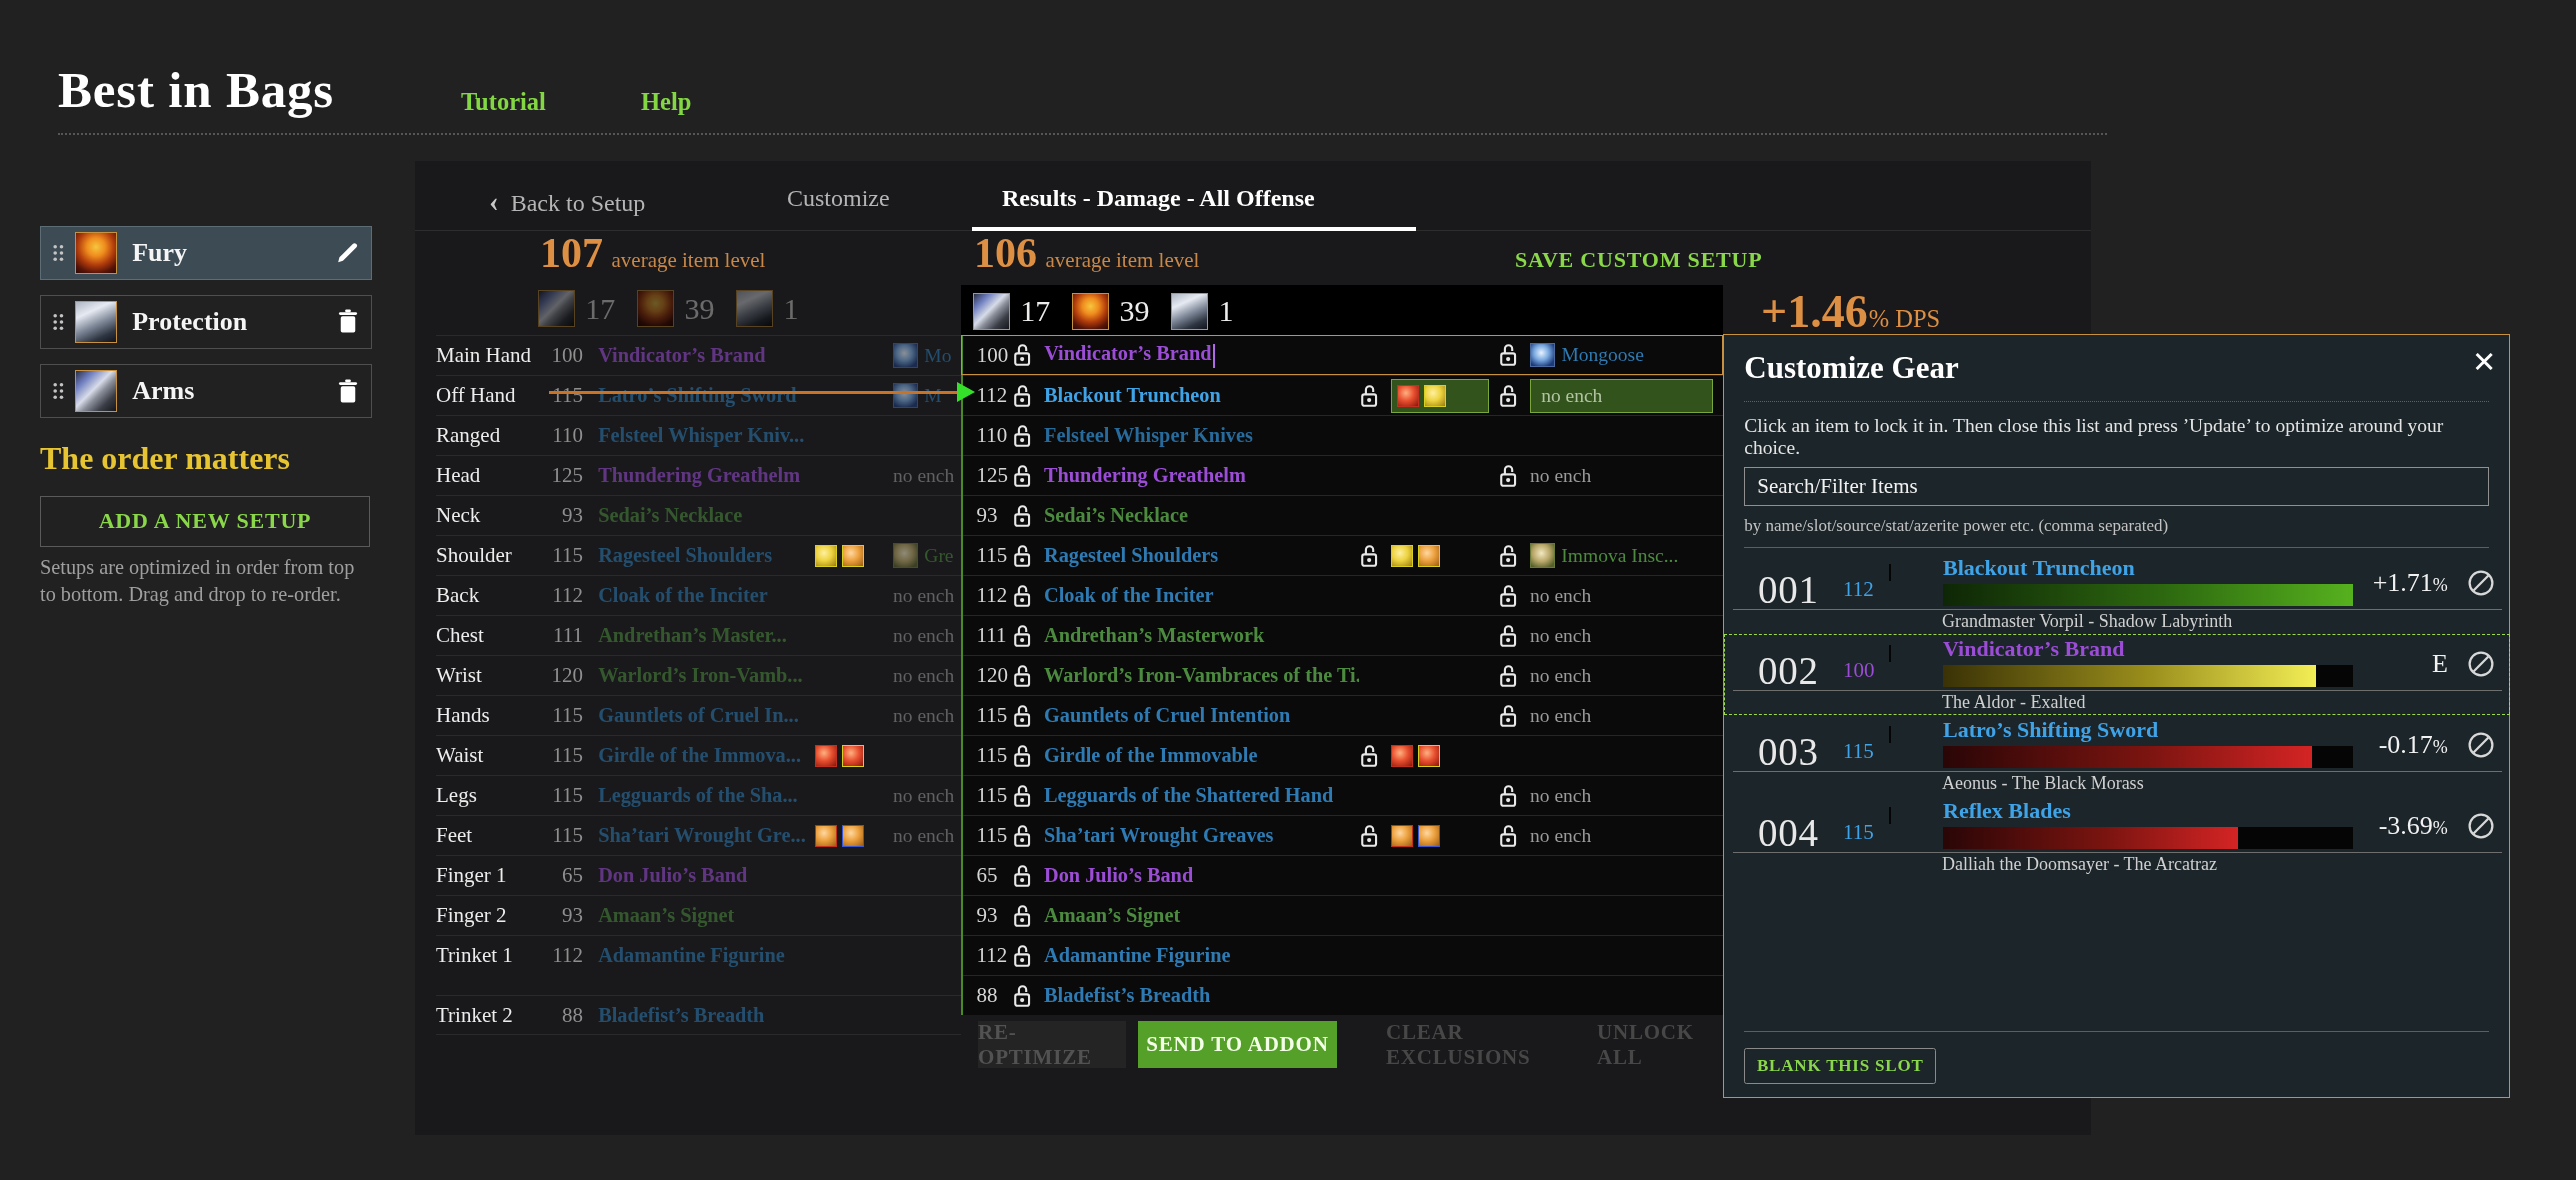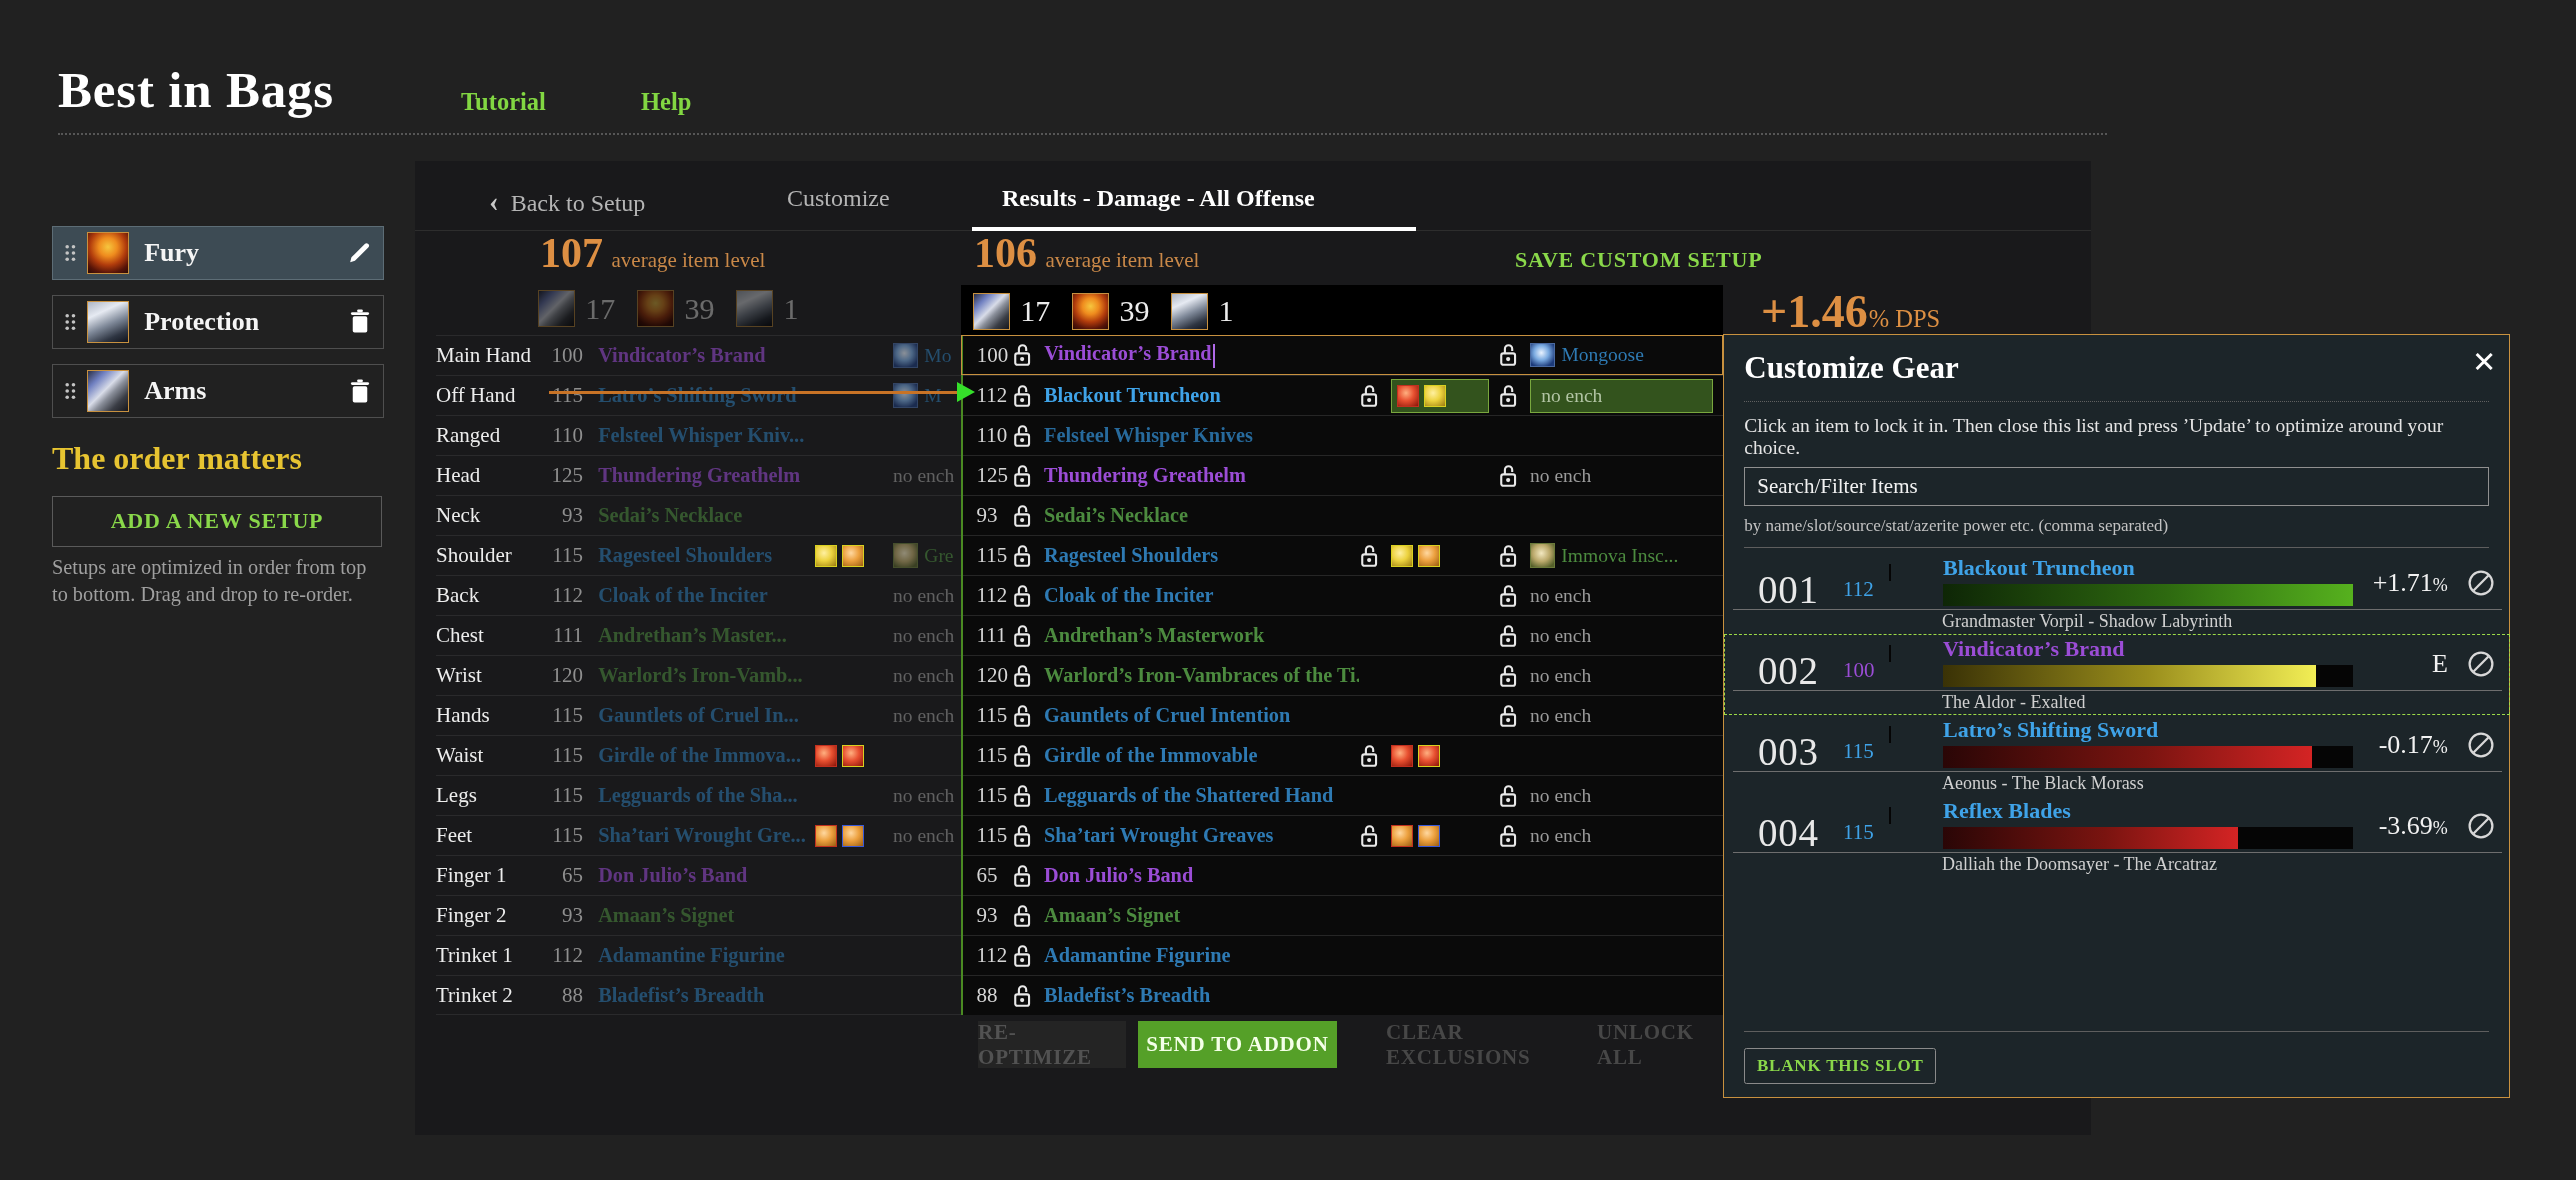--- a/index.html
+++ b/index.html
@@ -4,21 +4,21 @@
 <style>
   html,body{margin:0;padding:0;width:2576px;height:1181px;overflow:hidden;background:#212121;
     font-family:"Liberation Serif","DejaVu Serif",serif;-webkit-font-smoothing:antialiased;}
   .abs{position:absolute;}
   
   #page-title{left:58px;top:61px;font-size:51px;font-weight:bold;color:#fff;letter-spacing:0.8px;}
   .nav-link{top:88px;font-size:24.5px;font-weight:bold;color:#82d742;cursor:pointer;}
   #nav-tutorial{left:461px;} #nav-help{left:641px;}
   #header-rule{left:58px;top:133px;width:2049px;border-top:2.5px dotted #565656;height:0;}
   
-  #sidebar{left:52px;top:226px;width:332px;}
+  #sidebar{left:40px;top:226px;width:332px;}
   .setup-row{position:relative;width:330px;height:52px;margin-bottom:15.2px;border:0.8px solid #4f4f4f;
     display:flex;align-items:center;background:transparent;cursor:pointer;}
   .setup-row.sel{background:#3d4b54;border-color:#5d6d76;}
   .drag{width:34px;display:flex;justify-content:center;}
   .spec-box{width:42px;height:42px;border:1.7px solid #c8913f;box-sizing:border-box;margin-right:15.2px;}
   .setup-name{flex:1;font-size:26px;font-weight:bold;color:#f5f5f5;}
   .setup-act{width:47px;display:flex;justify-content:center;}
   #add-setup{margin-top:18.6px;width:328px;height:49px;border:0.8px solid #5a5a5a;display:flex;align-items:center;
     justify-content:center;font-size:22px;font-weight:bold;color:#8ad84a;letter-spacing:0.8px;cursor:pointer;}
   #note-title{margin-top:22px;font-size:32px;font-weight:bold;color:#e7c431;}
@@ -45,21 +45,21 @@
   #dps-delta .small{font-size:24.5px;color:#dd8f43;margin-left:1px;}
   .counts{display:flex;align-items:center;}
   .counts .ico{width:37px;height:37px;border:1.7px solid #c8913f;box-sizing:border-box;}
   .counts .cnt{font-size:30px;color:#ededed;margin:0 22px 0 10.2px;}
   #cur-icons{left:123px;top:129px;filter:brightness(.45) saturate(.85);}
   #opt-header{left:546px;top:124px;width:762px;height:52px;background:#000;display:flex;align-items:center;padding-left:12px;box-sizing:border-box;}
   
   #left-table{left:21px;top:174px;width:525px;}
   #right-table{left:546px;top:174px;width:762px;background:#0a0a0a;border-left:2.5px solid #4a8a22;box-sizing:border-box;}
   .lrow,.rrow{height:40px;display:flex;align-items:center;box-sizing:border-box;}
-  .lrow{border-top:0.8px solid #2a2a2c;} #left-table .lrow:last-child{border-bottom:0.8px solid #2a2a2c;}
+  .lrow{border-top:0.8px solid #2a2a2c;} #left-table .lrow:last-child{border-bottom:0.8px solid #2a2a2c;margin-top:20px;}
   .rrow{border-top:0.8px solid #262626;}
   .rrow.sel{border:0.8px solid #c8913f;margin-left:-2.5px;padding-left:1.7px;}
   .l-slot{width:108px;font-size:21px;color:#ededed;}
   .l-ilvl{width:39px;font-size:21px;color:#8f8f8f;text-align:right;}
   .l-name{flex:1;padding-left:15.2px;font-size:20.3px;font-weight:bold;opacity:.55;white-space:nowrap;overflow:hidden;}
   .l-gems{width:78px;display:flex;gap:5.1px;} .l-ench{width:68px;display:flex;align-items:center;overflow:hidden;opacity:.55;}
   .r-ilvl{width:49px;padding-left:13.5px;font-size:21px;color:#d6d6d6;box-sizing:border-box;}
   .r-lock{width:32px;display:flex;} .lock-svg{width:20.3px;height:26px;}
   .r-name{width:315px;font-size:20.3px;font-weight:bold;white-space:nowrap;overflow:hidden;}
   .r-gemzone{width:139px;display:flex;align-items:center;}

